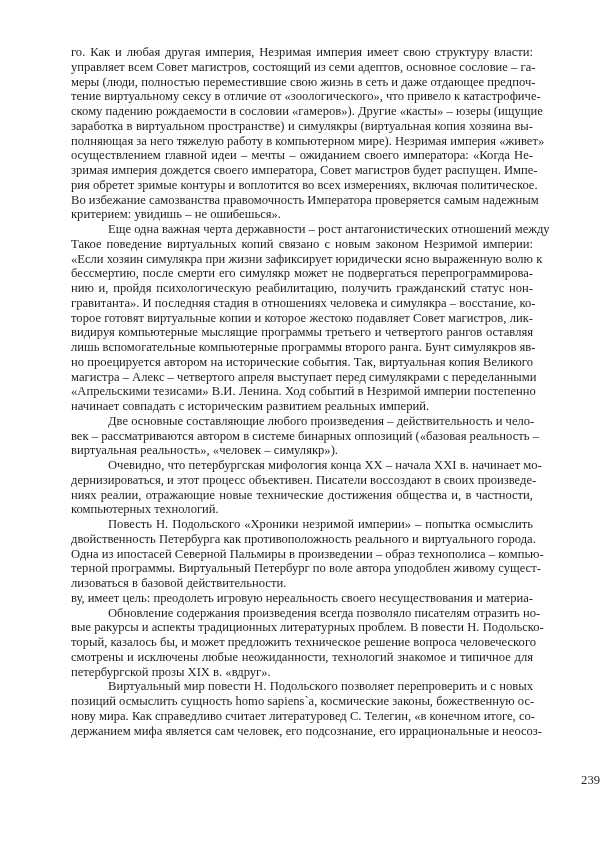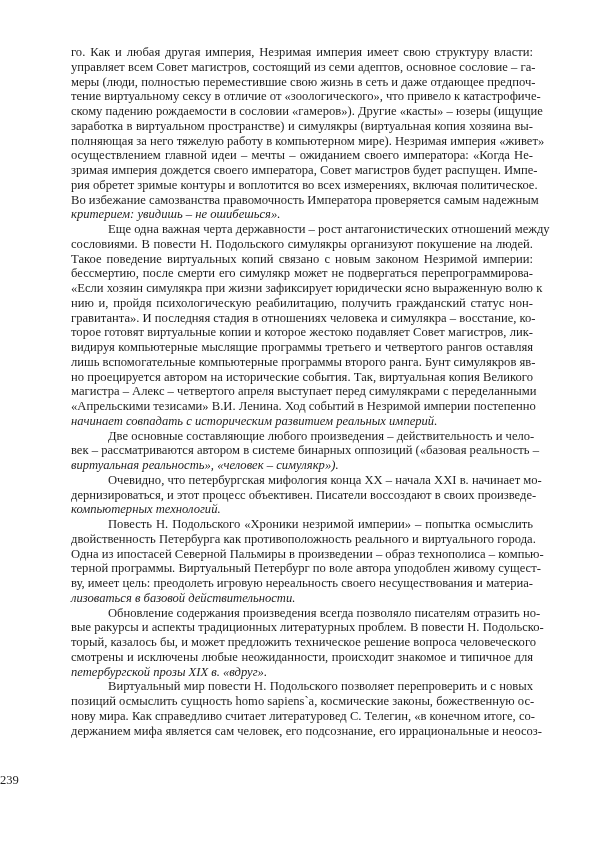--- a/index.html
+++ b/index.html
@@ -14,27 +14,27 @@
       line-height: 14.75px;
       color: #1e1e1e;
     }
     .line {
       display: block;
       white-space: nowrap;
       text-align: justify;
       text-align-last: justify;
       height: 14.75px;
     }
-    .line.last { text-align-last: left; font-style: italic; }
+    .line.last { text-align-last: left; }
     .line.indent { padding-left: 37px; }
     .page-number {
       position: absolute;
       left: 0; right: 0;
       top: 773px;
-      text-align: left;
+      text-align: right;
       font-family: "Liberation Serif", serif;
       font-size: 12.6px;
       color: #1e1e1e;
     }
   </style>
 </head>
 <body>
 
 <div class="page" id="page-body">
     <div>
@@ -46,57 +46,57 @@
       <span class="line">заработка в виртуальном пространстве) и симулякры (виртуальная копия хозяина вы-</span>
       <span class="line">полняющая за него тяжелую работу в компьютерном мире). Незримая империя «живет»</span>
       <span class="line">осуществлением главной идеи – мечты – ожиданием своего императора: «Когда Не-</span>
       <span class="line">зримая империя дождется своего императора, Совет магистров будет распущен. Импе-</span>
       <span class="line">рия обретет зримые контуры и воплотится во всех измерениях, включая политическое.</span>
       <span class="line">Во избежание самозванства правомочность Императора проверяется самым надежным</span>
       <span class="line last">критерием: увидишь – не ошибешься».</span>
     </div>
     <div>
       <span class="line indent">Еще одна важная черта державности – рост антагонистических отношений между</span>
-      <span class="line">сословиями. В повести Н. Подольского симулякры организуют покушение на людей.</span>
       <span class="line">Такое поведение виртуальных копий связано с новым законом Незримой империи:</span>
+      <span class="line">«Если хозяин симулякра при жизни зафиксирует юридически ясно выраженную волю к</span>
       <span class="line">бессмертию, после смерти его симулякр может не подвергаться перепрограммирова-</span>
-      <span class="line">«Если хозяин симулякра при жизни зафиксирует юридически ясно выраженную волю к</span>
       <span class="line">нию и, пройдя психологическую реабилитацию, получить гражданский статус нон-</span>
       <span class="line">гравитанта». И последняя стадия в отношениях человека и симулякра – восстание, ко-</span>
       <span class="line">торое готовят виртуальные копии и которое жестоко подавляет Совет магистров, лик-</span>
       <span class="line">видируя компьютерные мыслящие программы третьего и четвертого рангов оставляя</span>
       <span class="line">лишь вспомогательные компьютерные программы второго ранга. Бунт симулякров яв-</span>
       <span class="line">но проецируется автором на исторические события. Так, виртуальная копия Великого</span>
       <span class="line">магистра – Алекс – четвертого апреля выступает перед симулякрами с переделанными</span>
       <span class="line">«Апрельскими тезисами» В.И. Ленина. Ход событий в Незримой империи постепенно</span>
       <span class="line last">начинает совпадать с историческим развитием реальных империй.</span>
     </div>
     <div>
       <span class="line indent">Две основные составляющие любого произведения – действительность и чело-</span>
       <span class="line">век – рассматриваются автором в системе бинарных оппозиций («базовая реальность –</span>
       <span class="line last">виртуальная реальность», «человек – симулякр»).</span>
     </div>
     <div>
       <span class="line indent">Очевидно, что петербургская мифология конца XX – начала XXI в. начинает мо-</span>
       <span class="line">дернизироваться, и этот процесс объективен. Писатели воссоздают в своих произведе-</span>
+      <span class="line">ниях реалии, отражающие новые технические достижения общества и, в частности,</span>
       <span class="line last">компьютерных технологий.</span>
     </div>
     <div>
       <span class="line indent">Повесть Н. Подольского «Хроники незримой империи» – попытка осмыслить</span>
       <span class="line">двойственность Петербурга как противоположность реального и виртуального города.</span>
       <span class="line">Одна из ипостасей Северной Пальмиры в произведении – образ технополиса – компью-</span>
       <span class="line">терной программы. Виртуальный Петербург по воле автора уподоблен живому сущест-</span>
+      <span class="line last">лизоваться в базовой действительности.</span>
       <span class="line">ву, имеет цель: преодолеть игровую нереальность своего несуществования и материа-</span>
-      <span class="line last">лизоваться в базовой действительности.</span>
     </div>
     <div>
       <span class="line indent">Обновление содержания произведения всегда позволяло писателям отразить но-</span>
       <span class="line">вые ракурсы и аспекты традиционных литературных проблем. В повести Н. Подольско-</span>
       <span class="line">торый, казалось бы, и может предложить техническое решение вопроса человеческого</span>
-      <span class="line">смотрены и исключены любые неожиданности, происходит знакомое и типичное для</span>
+      <span class="line">смотрены и исключены любые неожиданности, технологий знакомое и типичное для</span>
       <span class="line last">петербургской прозы XIX в. «вдруг».</span>
     </div>
     <div>
       <span class="line indent">Виртуальный мир повести Н. Подольского позволяет перепроверить и с новых</span>
       <span class="line">позиций осмыслить сущность homo sapiens`а, космические законы, божественную ос-</span>
       <span class="line">нову мира. Как справедливо считает литературовед С. Телегин, «в конечном итоге, со-</span>
       <span class="line">держанием мифа является сам человек, его подсознание, его иррациональные и неосоз-</span>
     </div>
   </div>
 

